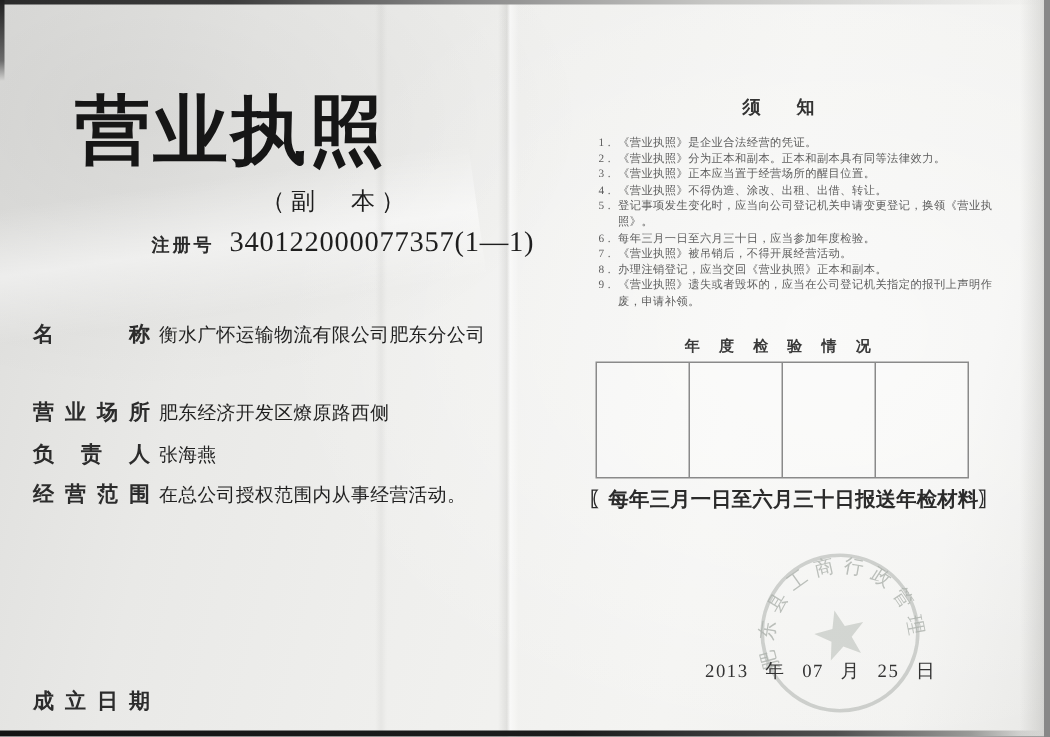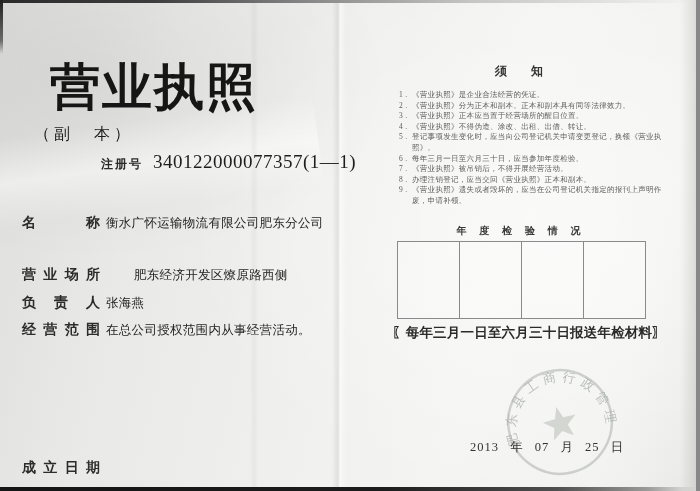--- a/index.html
+++ b/index.html
@@ -24,33 +24,33 @@
     background:linear-gradient(90deg,rgba(0,0,0,0),rgba(90,90,85,0.06) 50%,rgba(0,0,0,0));}
   .shadow-right{position:absolute;top:0;right:0;width:16px;height:100%;
     background:linear-gradient(90deg,rgba(0,0,0,0),rgba(110,110,105,0.16) 90%,rgba(140,140,135,0.25));}
   .sheen-tl{position:absolute;left:-40px;top:120px;width:360px;height:90px;transform:rotate(-8deg);
     background:linear-gradient(180deg,rgba(255,255,255,0),rgba(255,255,255,0.5),rgba(255,255,255,0));}
 
   
   .license-title{position:absolute;left:34px;top:55px;width:240px;text-align:center;
     font-size:50px;line-height:64px;font-weight:bold;letter-spacing:2px;color:#161616;
     font-family:"Liberation Sans",sans-serif;}
-  .license-subtitle{position:absolute;left:34px;top:124px;width:240px;text-align:left;
+  .license-subtitle{position:absolute;left:34px;top:124px;width:240px;text-align:right;
     font-size:16px;color:#1d1d1d;letter-spacing:4px;font-family:"Liberation Serif",serif;}
   .reg-row{position:absolute;left:101px;top:151px;display:flex;align-items:baseline;text-align:center;}
   .reg-label{font-size:12px;font-weight:600;color:#2a2a2a;letter-spacing:2px;}
   .reg-number{margin-left:10px;font-size:19px;color:#1e1e1e;font-family:"Liberation Serif",serif;letter-spacing:0.5px;}
 
   .field-row{position:absolute;left:22px;display:flex;align-items:baseline;}
   .field-label{width:78px;font-size:14px;font-weight:600;color:#2c2c2c;
     text-align:justify;text-align-last:justify;flex:none;}
   .field-value{margin-left:6px;font-size:12.5px;color:#1f1f1f;max-width:238px;
     font-family:"Liberation Serif",serif;letter-spacing:0.3px;}
   .row-name{top:214px;}
-  .row-premises{top:266px;gap:28px;}
+  .row-premises{top:266px;}
   .row-person{top:294px;}
   .row-scope{top:321px;}
   .row-established{top:459px;}
 
   
   .notice-title{position:absolute;left:398px;top:63px;width:248px;text-align:center;
     font-size:12px;font-weight:600;color:#333;letter-spacing:6px;}
   .notice-list{position:absolute;left:399px;top:90px;width:267px;margin:0;padding:0;
     list-style:none;counter-reset:item;}
   .notice-list li{position:relative;padding-left:13px;font-size:7.5px;line-height:10.6px;

